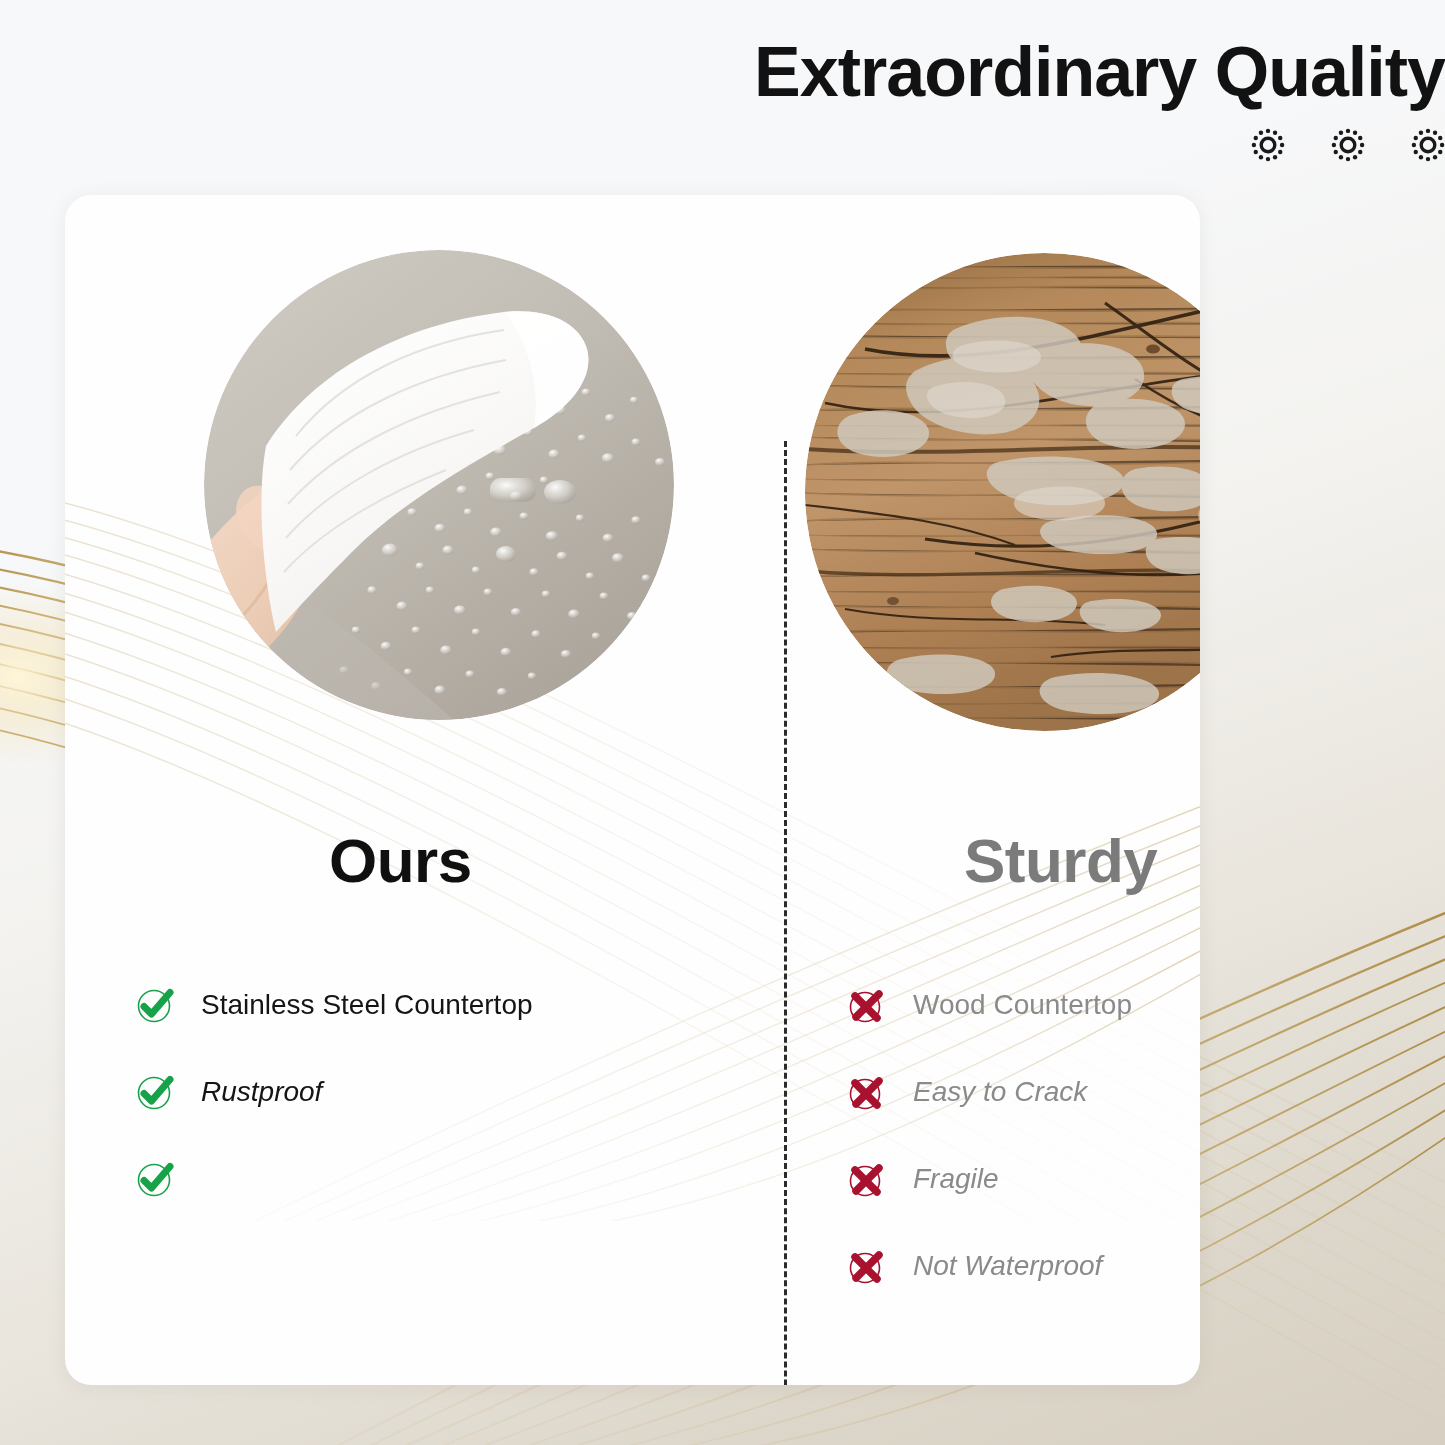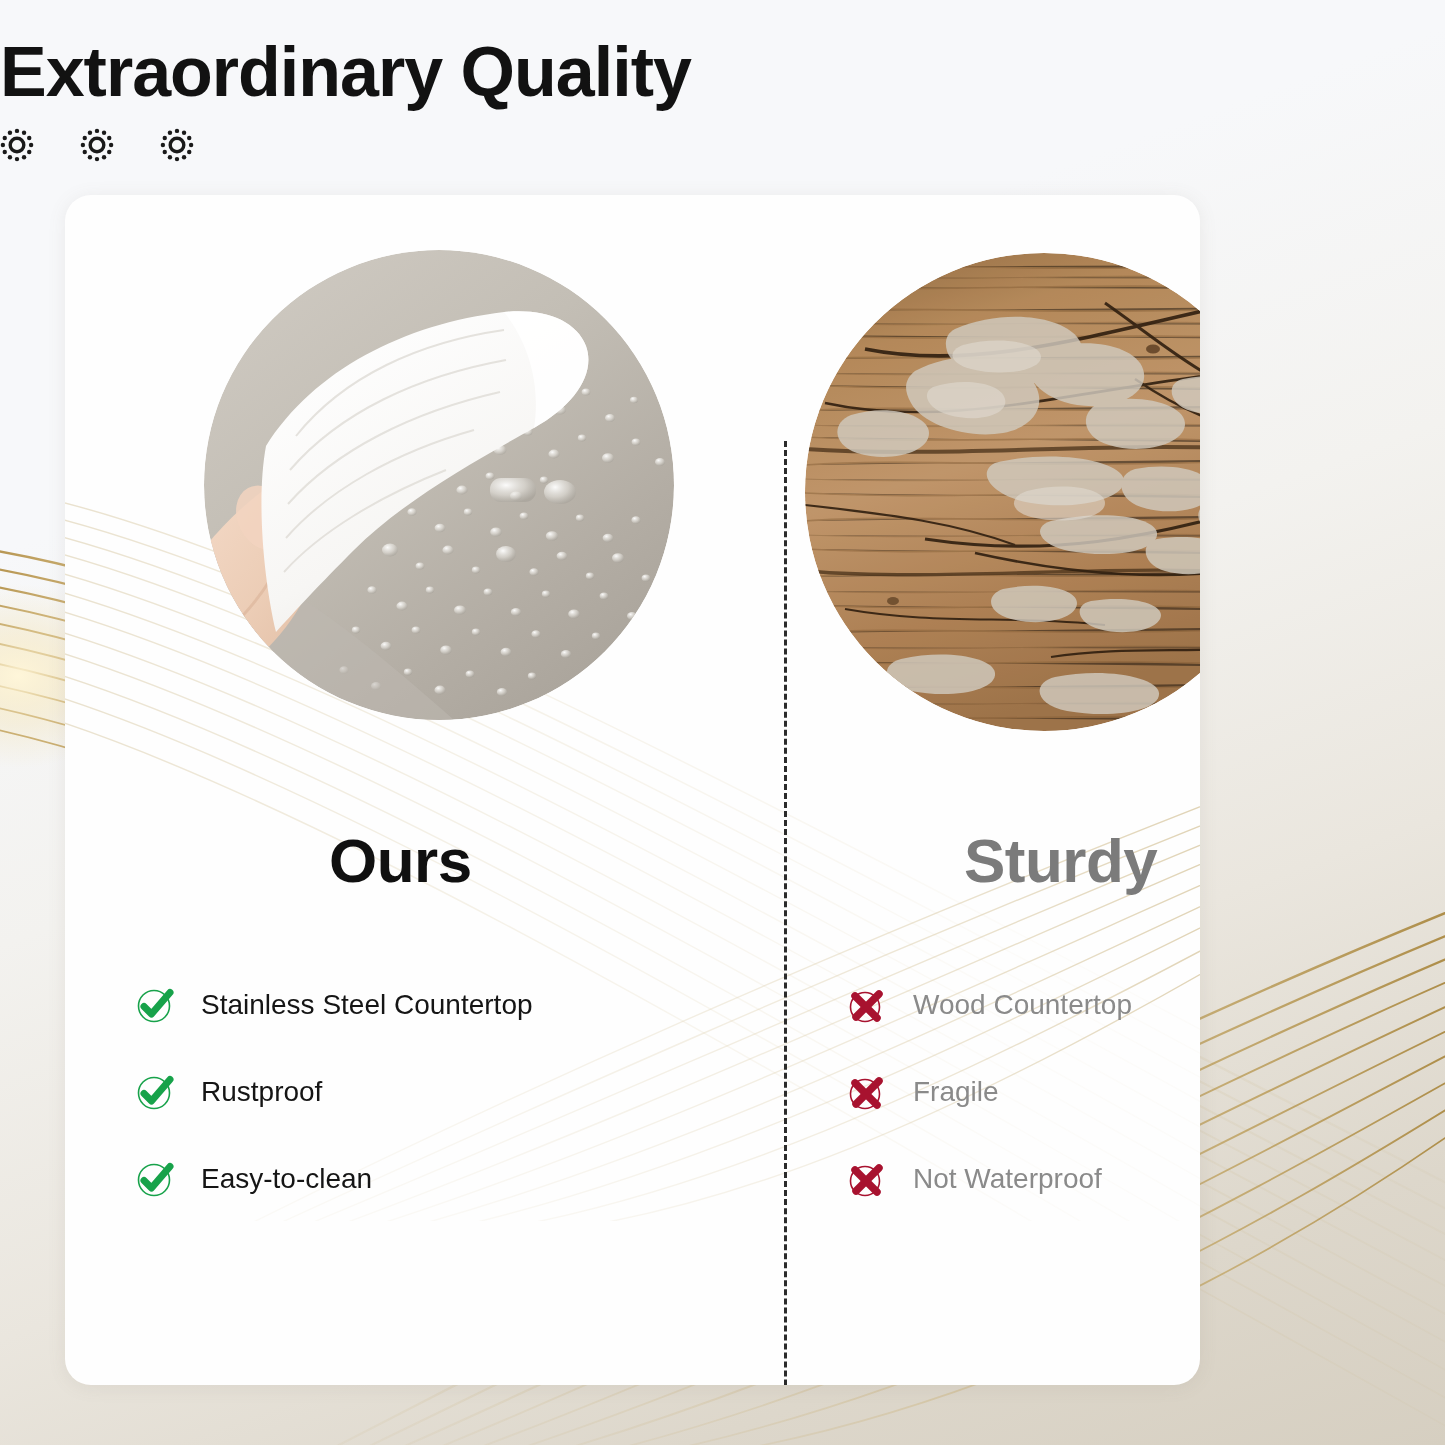--- a/index.html
+++ b/index.html
@@ -20,21 +20,21 @@
         #d6cfc1 100%);
     overflow:hidden;
   }
 
   
   .ribbon-layer { position:absolute; inset:0; pointer-events:none; }
 
   
   .header {
     position:absolute; top:0; left:0; width:1445px; height:195px;
-    display:flex; flex-direction:column; align-items:flex-start; justify-content:flex-start;
+    display:flex; flex-direction:column; align-items:flex-end; justify-content:flex-start;
     padding-top:36px;
     z-index:6;
   }
   .title {
     font-size:70px; font-weight:bold; letter-spacing:-1px;
     color:#121212; line-height:1.05;
     font-family:"Liberation Sans", sans-serif;
   }
   .sun-row { display:flex; gap:46px; margin-top:18px; }
   .sun-icon { width:34px; height:34px; display:block; }
@@ -78,21 +78,21 @@
 
   
   .list { position:absolute; }
   .list-ours   { left:66px;  top:766px; width:620px; }
   .list-others { left:778px; top:766px; width:520px;text-align:right; }
 
   .list-item {
     display:flex; align-items:center;
     height:87px; margin-bottom:0;
   }
-  .list-item + .list-item { margin-top:0; }
+  .list-item + .list-item { margin-top:0;font-style:italic; }
   .mark { width:48px; height:48px; flex:0 0 48px; margin-right:22px; }
   .item-label { font-size:28px; line-height:1; white-space:nowrap; }
   .list-ours   .item-label { color:#151515; }
   .list-others .item-label { color:#8a8a8a; }
 </style>
 </head>
 <body>
 
 <div id="stage">
 
@@ -508,51 +508,58 @@
             <path d="M13 25.5 L20.5 33 L39 11.5" fill="none" stroke="#17a24a" stroke-width="7" stroke-linecap="round" stroke-linejoin="round"></path>
           </svg>
           <span class="item-label">Rustproof</span>
         </div>
 
         <div class="list-item">
           <svg class="mark" viewBox="0 0 48 48">
             <circle cx="23" cy="25" r="15.5" fill="none" stroke="#17a24a" stroke-width="1.6"></circle>
             <path d="M13 25.5 L20.5 33 L39 11.5" fill="none" stroke="#17a24a" stroke-width="7" stroke-linecap="round" stroke-linejoin="round"></path>
           </svg>
-          <span class="item-label">Easy-to-clean</span>
         </div>
 
       </div>
 
       <div class="list list-others">
 
         <div class="list-item">
           <svg class="mark" viewBox="0 0 48 48">
             <circle cx="22" cy="26" r="14.5" fill="none" stroke="#a8122f" stroke-width="1.6"></circle>
             <path d="M12 15 L34 37" fill="none" stroke="#a8122f" stroke-width="7.5" stroke-linecap="round"></path>
             <path d="M36 13 L13 36" fill="none" stroke="#a8122f" stroke-width="7.5" stroke-linecap="round"></path>
           </svg>
           <span class="item-label">Wood Countertop</span>
         </div>
 
-
         <div class="list-item">
           <svg class="mark" viewBox="0 0 48 48">
             <circle cx="22" cy="26" r="14.5" fill="none" stroke="#a8122f" stroke-width="1.6"></circle>
             <path d="M12 15 L34 37" fill="none" stroke="#a8122f" stroke-width="7.5" stroke-linecap="round"></path>
             <path d="M36 13 L13 36" fill="none" stroke="#a8122f" stroke-width="7.5" stroke-linecap="round"></path>
           </svg>
-          <span class="item-label">Fragile</span>
+          <span class="item-label">Easy to Crack</span>
         </div>
 
         <div class="list-item">
           <svg class="mark" viewBox="0 0 48 48">
             <circle cx="22" cy="26" r="14.5" fill="none" stroke="#a8122f" stroke-width="1.6"></circle>
             <path d="M12 15 L34 37" fill="none" stroke="#a8122f" stroke-width="7.5" stroke-linecap="round"></path>
             <path d="M36 13 L13 36" fill="none" stroke="#a8122f" stroke-width="7.5" stroke-linecap="round"></path>
           </svg>
+          <span class="item-label">Fragile</span>
+        </div>
+
+        <div class="list-item">
+          <svg class="mark" viewBox="0 0 48 48">
+            <circle cx="22" cy="26" r="14.5" fill="none" stroke="#a8122f" stroke-width="1.6"></circle>
+            <path d="M12 15 L34 37" fill="none" stroke="#a8122f" stroke-width="7.5" stroke-linecap="round"></path>
+            <path d="M36 13 L13 36" fill="none" stroke="#a8122f" stroke-width="7.5" stroke-linecap="round"></path>
+          </svg>
           <span class="item-label">Not Waterproof</span>
         </div>
       </div>
 
     </div>
   </div>
 </div>
 
 </body></html>

